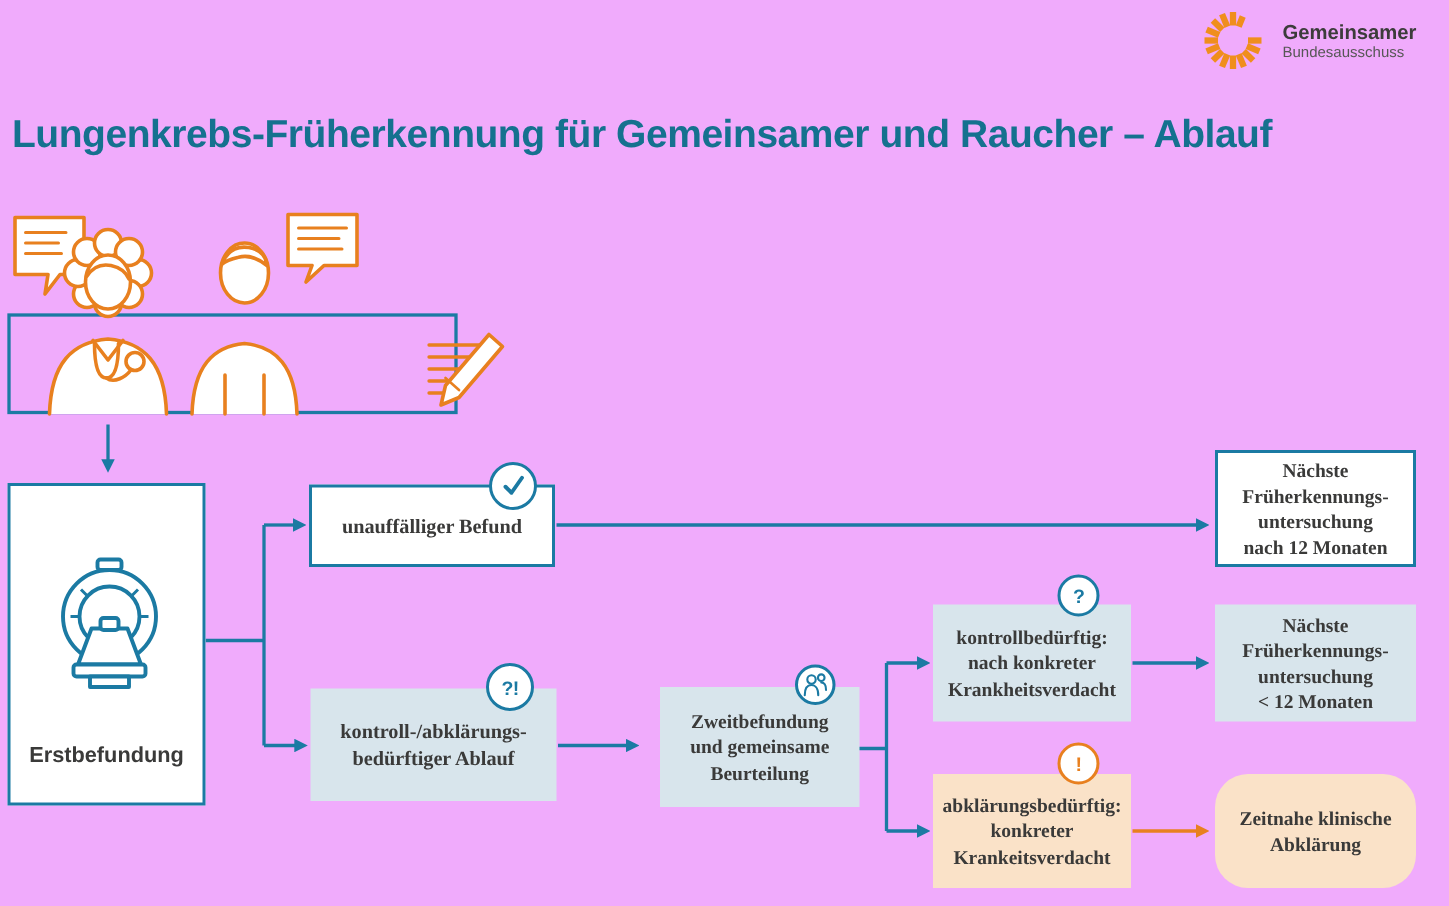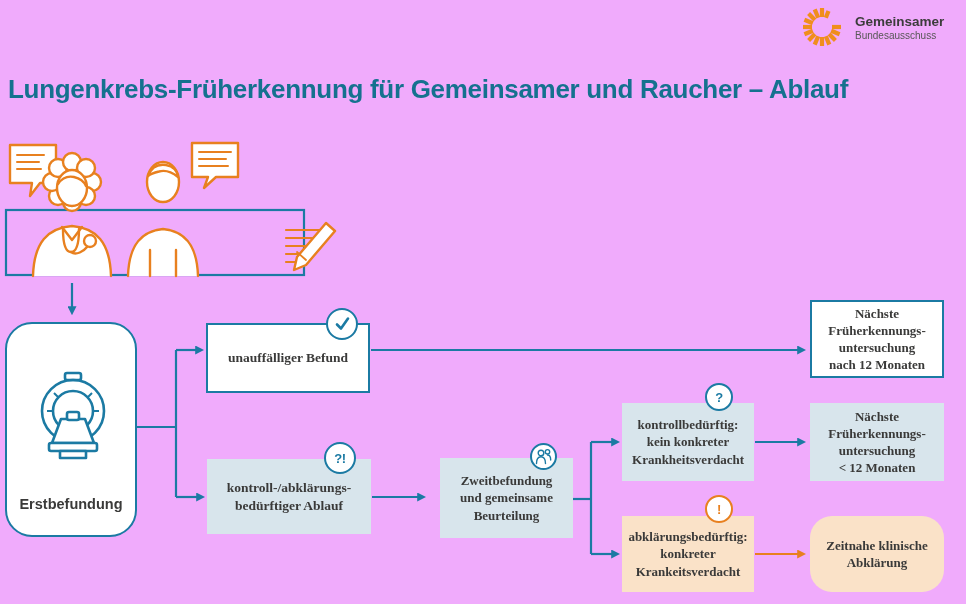--- a/index.html
+++ b/index.html
@@ -23,21 +23,21 @@
   
   .node { position:absolute; box-sizing:border-box; display:flex; align-items:center;
           justify-content:center; text-align:center; font-weight:bold; color:#3a3a39; }
   .outlined  { background:#fff; border:2px solid #1b7aa3; }
   .blue      { background:#d8e5ec; }
   .orangebox { background:#fae2c8; }
   .box-text  { white-space:pre-line; font-size:13px; line-height:1.32;font-family:Liberation Serif, serif; }
   .lg        { font-size:13.5px; }
 
   
-  .first-node { display:block;border-radius:27px; }
+  .first-node { display:block; }
   .ct-wrap   { position:absolute; left:21px; top:46px; }
   .first-label { position:absolute; left:0; right:0; top:172px; text-align:center;
                  font-size:14.5px; font-weight:bold; color:#3a3a39; }
 
   
   .icon-circle { position:absolute; background:#fff; border-radius:50%; box-sizing:border-box;
                  display:flex; align-items:center; justify-content:center; font-weight:bold; }
   .teal-circle   { border:2px solid #1b7aa3; color:#1b7aa3; }
   .orange-circle { border:2px solid #e8801f; color:#e8801f; }
   .glyph { font-size:13px; letter-spacing:-0.5px; line-height:1; }
@@ -161,21 +161,21 @@
           <path d="M24,73 L33,49 H57 L66,73 Z" fill="#fff"></path>
           <rect x="39" y="42" width="12" height="8" rx="2" fill="#fff"></rect>
           <rect x="21" y="73" width="48" height="8" rx="2" fill="#fff"></rect>
           <path d="M32,81 h26 v7 h-26 z" fill="#fff"></path>
         </g>
       </svg>
     </div>
     <div class="first-label">Erstbefundung</div>
   </div>
 
-  <div class="node outlined" style="left:206px; top:323px; width:164px; height:70px;">
+  <div class="node outlined" style="left:206px; top:323px; width:164px; height:55px;">
     <span class="box-text lg">unauffälliger Befund</span>
     <span class="icon-circle teal-circle" style="left:118px; top:-17px; width:32px; height:32px;">
       <svg width="20" height="20" viewBox="0 0 20 20">
         <path d="M5,10.5 L9,14.5 L16,4.5" fill="none" stroke="#1b7aa3" stroke-width="2.6" stroke-linecap="round" stroke-linejoin="round"></path>
       </svg>
     </span>
   </div>
 
   <div class="node outlined" style="left:810px; top:300px; width:134px; height:78px;">
     <span class="box-text">Nächste
@@ -203,21 +203,21 @@
           <path d="M1.5,15.5 c0,-5 2.2,-6.8 4.5,-6.8 s4.5,1.8 4.5,6.8"></path>
           <circle cx="12.5" cy="3.8" r="2.2"></circle>
           <path d="M12.5,7 c2,0 3.2,1.6 3.2,5"></path>
         </g>
       </svg>
     </span>
   </div>
 
   <div class="node blue" style="left:622px; top:403px; width:132px; height:78px;">
     <span class="box-text">kontrollbedürftig:
-kein konkreter
+nach konkreter
 Krankheitsverdacht</span>
     <span class="icon-circle teal-circle" style="left:83px; top:-20px; width:28px; height:28px;">
       <span class="glyph">?</span>
     </span>
   </div>
 
   <div class="node blue" style="left:810px; top:403px; width:134px; height:78px;">
     <span class="box-text">Nächste
 Früherkennungs-
 untersuchung

